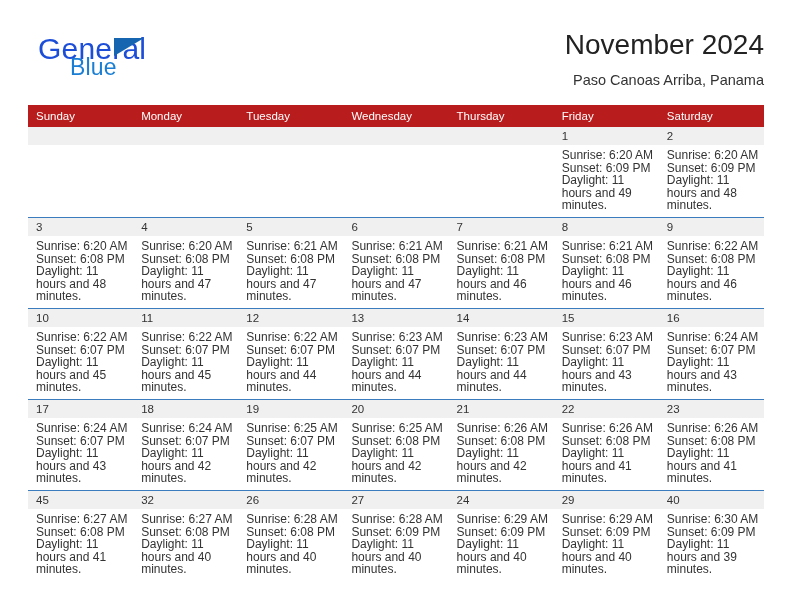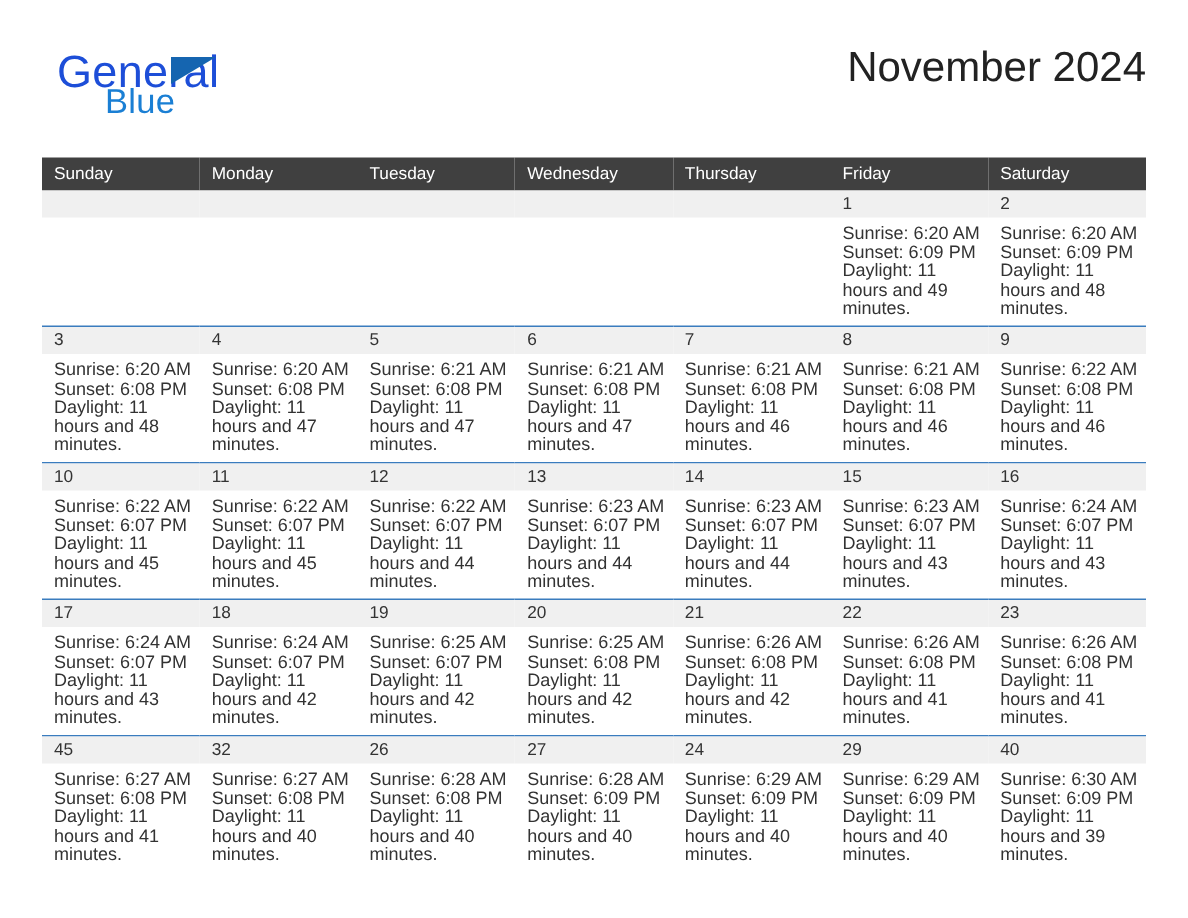--- a/index.html
+++ b/index.html
@@ -88,21 +88,21 @@
   
   .calendar {
     position: absolute;
     left: 28px;
     top: 105px;
     width: 736px;
     border-collapse: collapse;
     table-layout: fixed;
   }
   .calendar th {
-    background: #404040;
+    background: #b91c1c;
     color: #ffffff;
     font-size: 11.5px;
     font-weight: normal;
     text-align: left;
     padding: 5px 0 5px 8px;
     height: 19px;
     box-sizing: border-box;
     margin-top: 43px;
   }
   .calendar td {
@@ -154,20 +154,21 @@
   <div class="header">
 
     <div class="brand">
       <span class="brand-general">General</span>
       <span class="brand-flag"></span>
       <span class="brand-blue">Blue</span>
     </div>
 
     <div class="title-block">
       <div class="month-title">November 2024</div>
+      <div class="location-title">Paso Canoas Arriba, Panama</div>
     </div>
 
   </div>
 
   <table class="calendar">
     <thead>
       <tr id="weekday-row">
           <th>Sunday</th>
           <th>Monday</th>
           <th>Tuesday</th>

